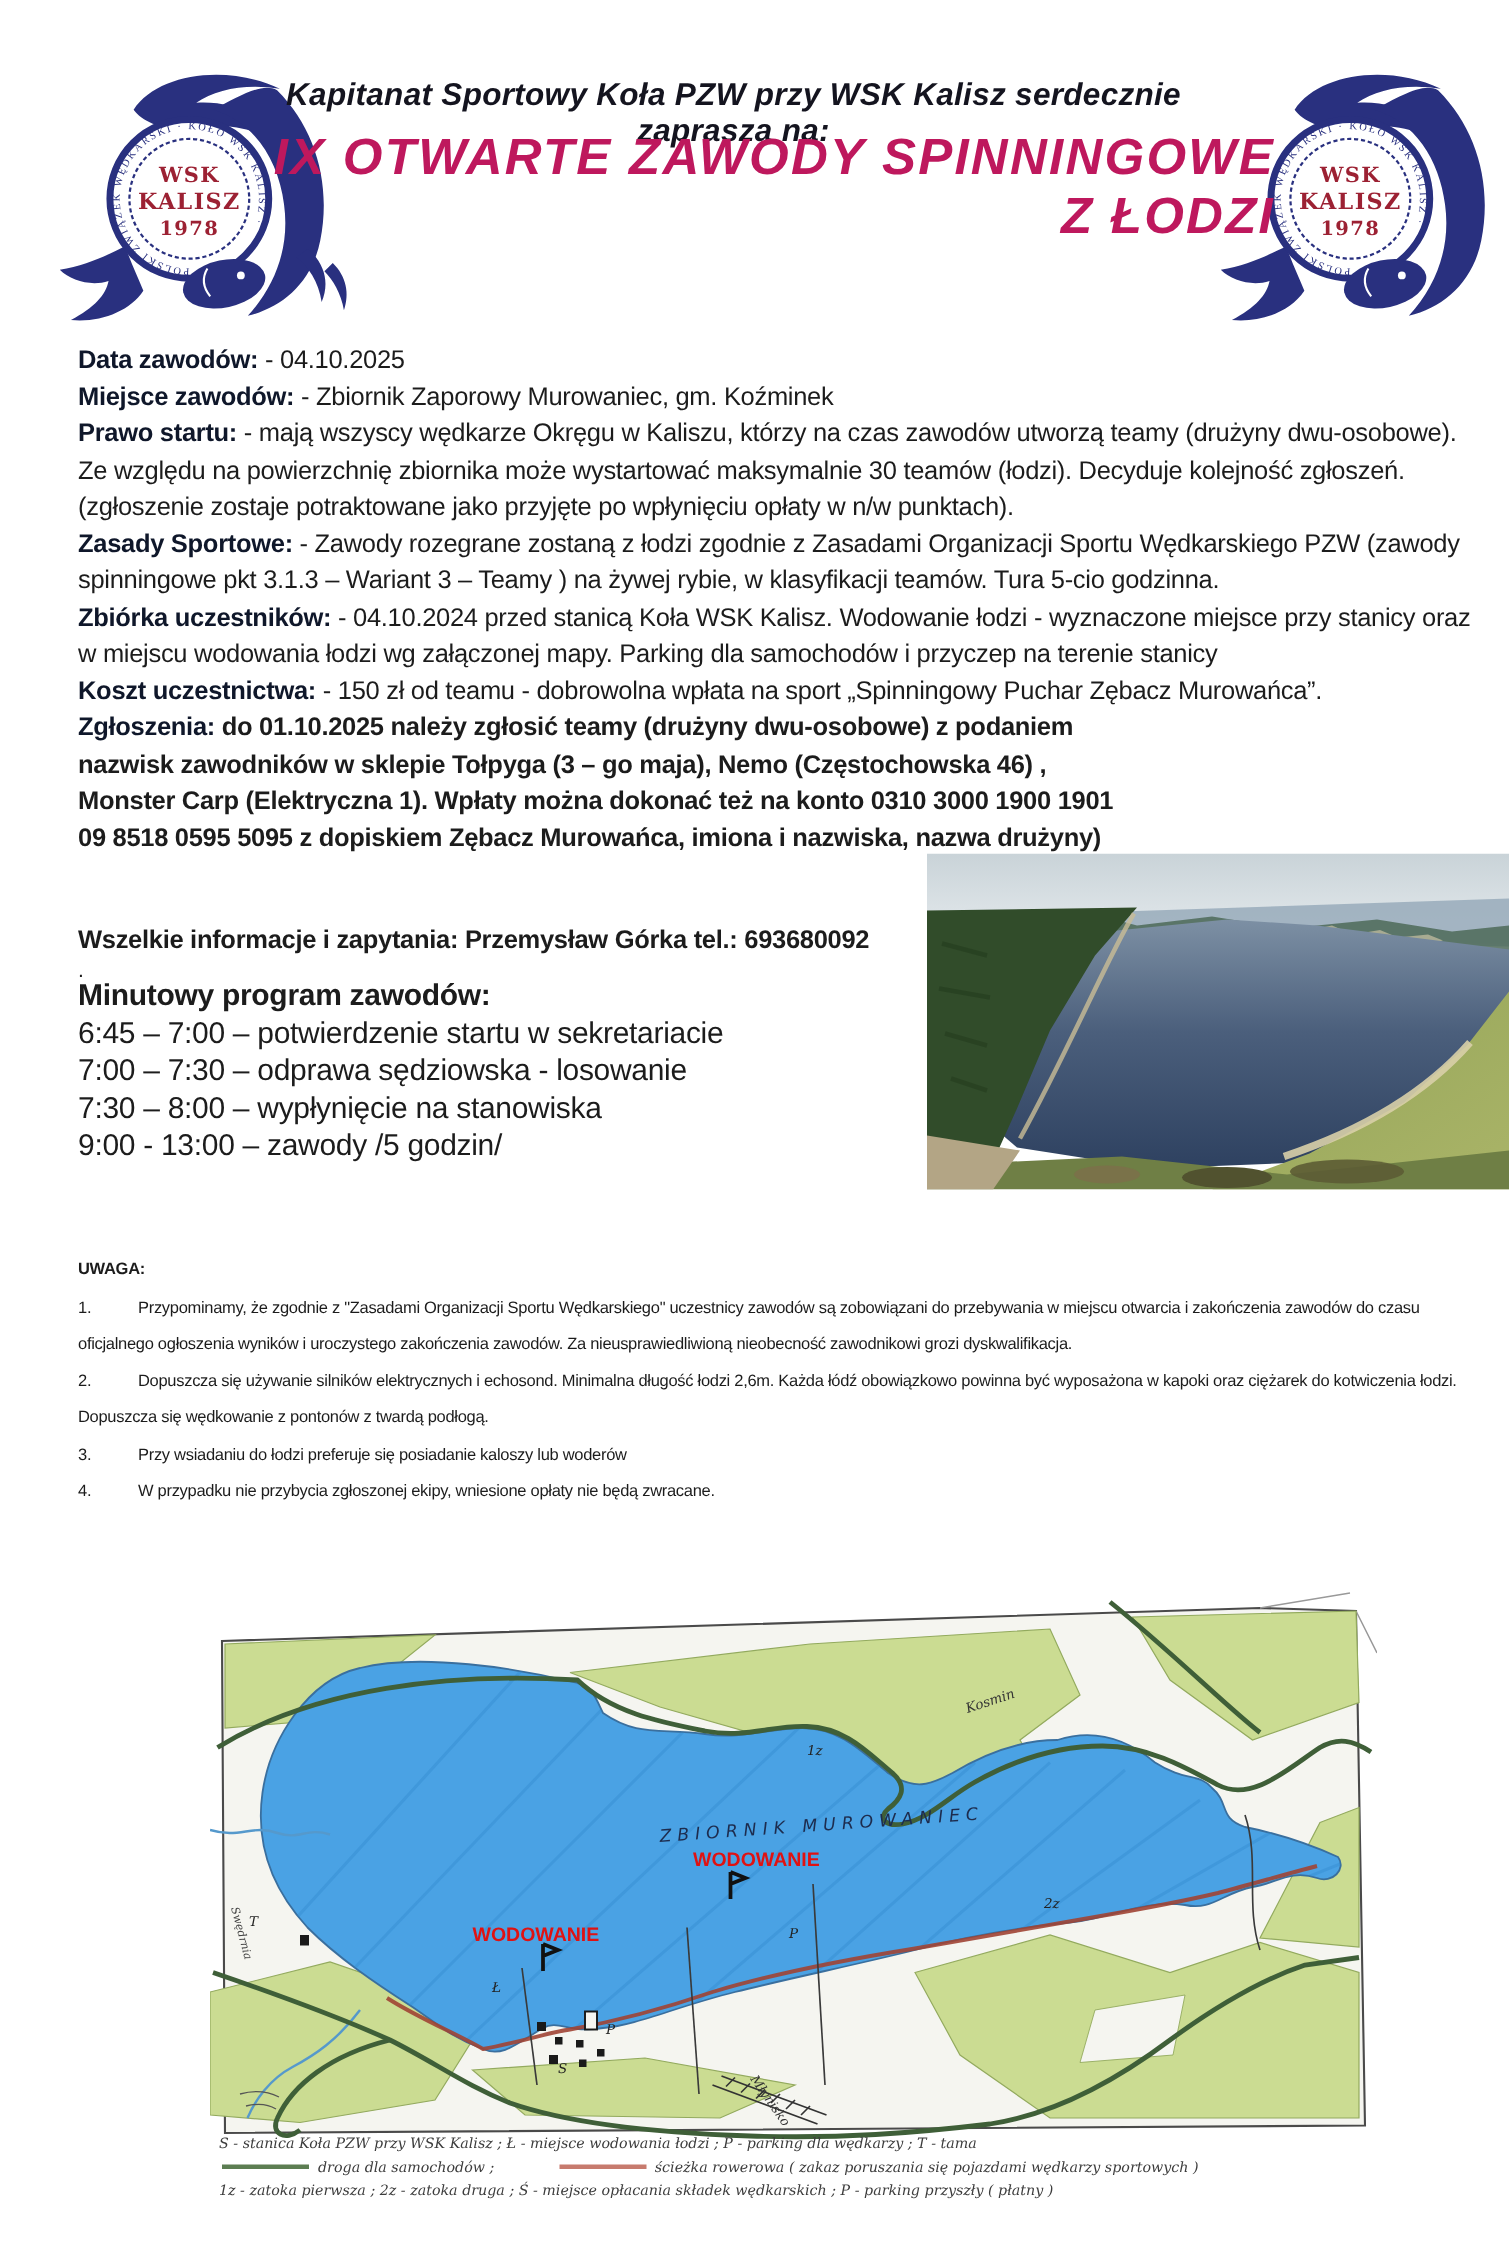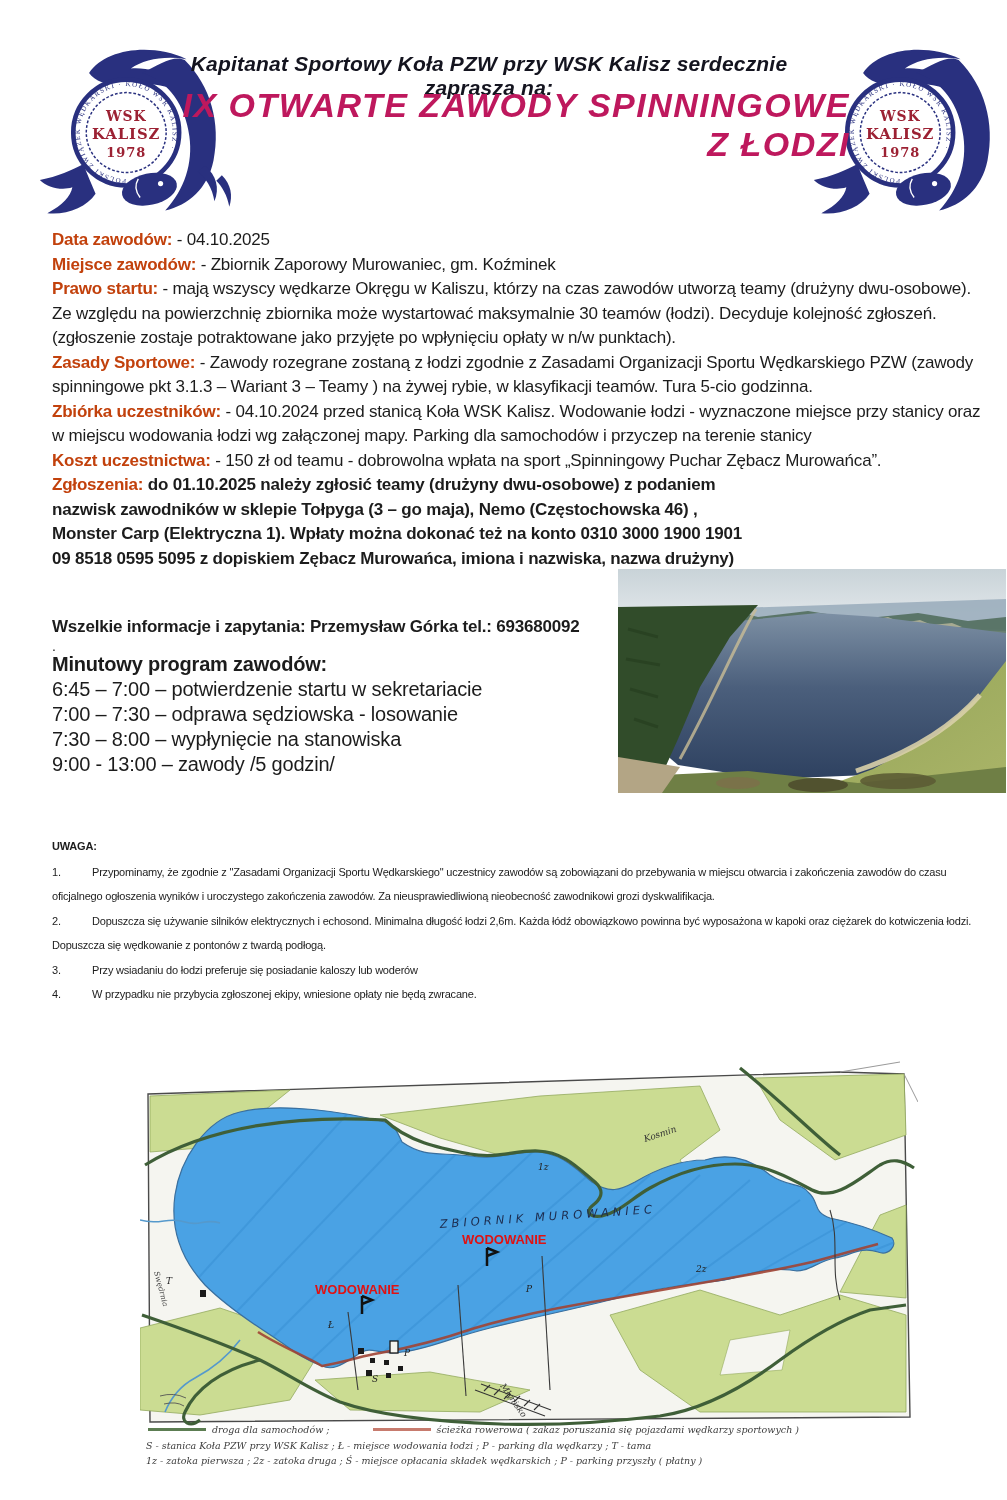--- a/index.html
+++ b/index.html
@@ -13,21 +13,21 @@
   .hdr-title{position:absolute;left:120px;top:122px;width:770px;text-align:center;
              font-size:60px;font-weight:bold;font-style:italic;letter-spacing:1px;
              color:#4f74c8;
              text-shadow:0 0 1px #ffffff,2px 2px 0 #c3cfe9,-1px -1px 0 #dbe3f4,3px 3px 4px #aebdde;}
   .logo{position:absolute;top:44px;width:195px;height:178px;}
   .logo.left{left:38px;}
   .logo.right{left:812px;}
   
   .details{position:absolute;left:52px;top:228px;width:936px;font-size:17px;line-height:24.5px;letter-spacing:-0.2px;}
   .details p{margin:0;}
-  .details b{color:#c2410c;}
+  .details b{color:#0f172a;}
   .boldall{font-weight:bold;}
   .contact{position:absolute;left:52px;top:617px;font-size:17px;font-weight:bold;letter-spacing:-0.2px;}
   .straydot{position:absolute;left:52px;top:638px;font-size:14px;}
   .program{position:absolute;left:52px;top:652px;width:565px;font-size:20px;line-height:25px;letter-spacing:-0.2px;}
   .program .ph{font-weight:bold;}
   .program div{margin:0;}
   .uwaga{position:absolute;left:52px;top:834px;width:940px;font-size:11px;line-height:24.5px;letter-spacing:-0.2px;}
   .uwaga .uh{font-weight:bold;margin:0 0 1px 0;}
   .uwaga p{margin:0;}
   .uwaga .num{display:inline-block;min-width:40px;}
@@ -253,22 +253,22 @@
       <text x="14" y="212" font-family="DejaVu Serif,serif" font-style="italic" font-size="7.5" fill="#444" transform="rotate(75 14 212)">Swędrnia</text>
       <path d="M20,336 q14,-4 26,2 M24,344 q12,-3 20,2" stroke="#555" stroke-width="0.9" fill="none"></path>
 
       <text x="300" y="168" font-family="DejaVu Sans,sans-serif" font-size="11.5" letter-spacing="4" fill="#1d2c4e" font-style="italic" transform="rotate(-4 300 168)">ZBIORNIK MUROWANIEC</text>
 
       <text x="175" y="234" font-family="Liberation Sans,sans-serif" font-weight="bold" font-size="13" fill="#e01212">WODOWANIE</text>
       <text x="322" y="184" font-family="Liberation Sans,sans-serif" font-weight="bold" font-size="13" fill="#e01212">WODOWANIE</text>
     </svg>
 
     <div class="legend">
+      <div>S - stanica Koła PZW przy WSK Kalisz ;     Ł - miejsce wodowania łodzi ;    P - parking dla wędkarzy ;   T - tama</div>
       <div>
         <span class="ln green"></span><span>droga dla samochodów ;</span>
         <span class="ln red" style="margin-left:40px;"></span><span>ścieżka rowerowa ( zakaz poruszania się pojazdami wędkarzy sportowych )</span>
       </div>
-      <div>S - stanica Koła PZW przy WSK Kalisz ;     Ł - miejsce wodowania łodzi ;    P - parking dla wędkarzy ;   T - tama</div>
       <div>1z - zatoka pierwsza ;  2z - zatoka druga ;  Ś - miejsce opłacania składek wędkarskich ;  P - parking przyszły ( płatny )</div>
     </div>
   </div>
 
 </div>
 
 </body></html>

